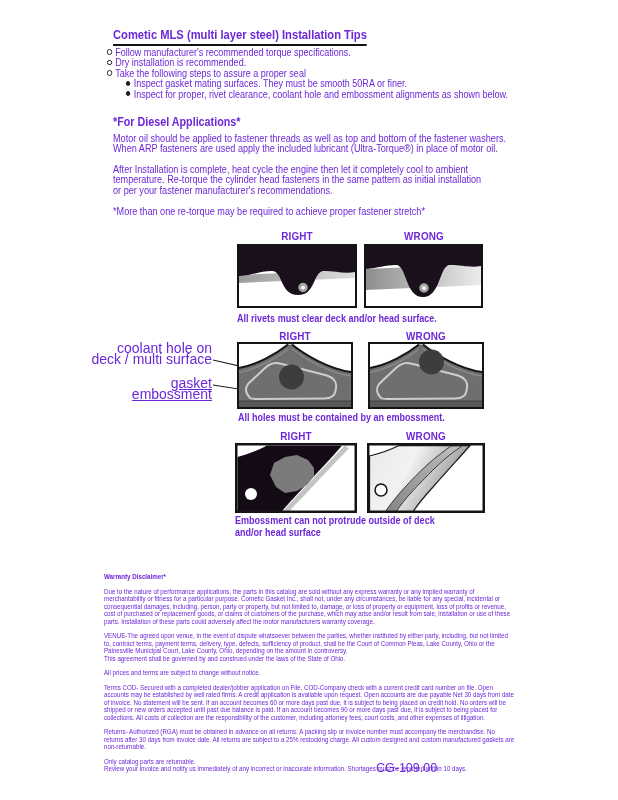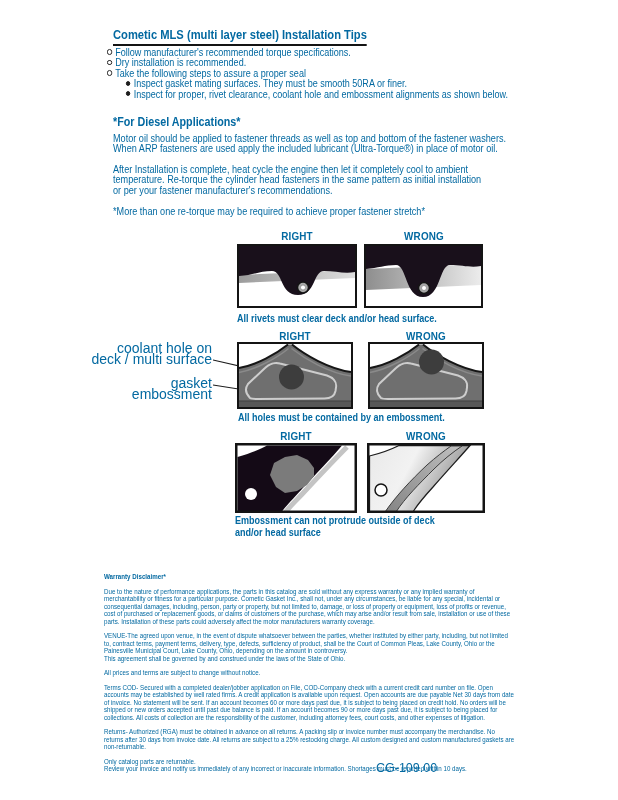--- a/index.html
+++ b/index.html
@@ -1,18 +1,18 @@
 <!DOCTYPE html>
 <html><head>
 <meta charset="utf-8">
 <style>
   html,body{margin:0;padding:0;background:#e8e8e8;}
   .page{
     position:relative;width:618px;height:800px;background:#ffffff;
-    font-family:"Liberation Sans","DejaVu Sans",sans-serif;color:#0369a1;
+    font-family:"Liberation Sans","DejaVu Sans",sans-serif;color:#6d28d9;
     overflow:hidden;margin:0 auto;
   }
   .abs{position:absolute;}
   .cond{transform:scaleX(0.86);transform-origin:0 0;white-space:nowrap;}
   .title{
     font-size:13px;font-weight:700;border-bottom:2px solid #141414;padding-bottom:2px;
   }
   .tips{font-size:10.5px;line-height:10.4px;}
   .tip-row{display:flex;align-items:center;}
   .tip-row .marker{
@@ -116,21 +116,21 @@
 
   <div class="abs cond caption" style="left:237px;top:312px;">All rivets must clear deck and/or head surface.</div>
 
   <div class="abs rw-head" style="left:295px;top:330px;">RIGHT</div>
   <div class="abs rw-head" style="left:426px;top:330px;">WRONG</div>
 
   <div class="abs figlabel" style="left:90px;top:343px;width:122px;">
     <div>coolant hole on</div>
     <div>deck / multi surface</div>
   </div>
-  <div class="abs figlabel" style="left:90px;top:378px;width:122px;">gasket embossment</div>
+  <div class="abs figlabel" style="left:90px;top:378px;width:122px;text-decoration:underline;">gasket embossment</div>
 
   <svg class="abs" style="left:213px;top:354px;" width="90" height="46" viewBox="0 0 90 46">
     <line x1="0" y1="6" x2="78" y2="24" stroke="#1c1c1c" stroke-width="1.2"></line>
     <line x1="0" y1="31" x2="51" y2="39" stroke="#1c1c1c" stroke-width="1.2"></line>
   </svg>
 
   <svg class="abs" style="left:237px;top:342px;" width="116" height="67" viewBox="0 0 232 134">
     <rect x="2" y="2" width="228" height="130" fill="#ffffff"></rect>
     <path d="M4,52 C40,46 78,24 102,5 L110,5 C136,26 184,54 228,60 L228,130 L4,130 Z" fill="#6f6f6f"></path>
     <path d="M4,52 C40,46 78,24 102,5" fill="none" stroke="#161616" stroke-width="4"></path>

